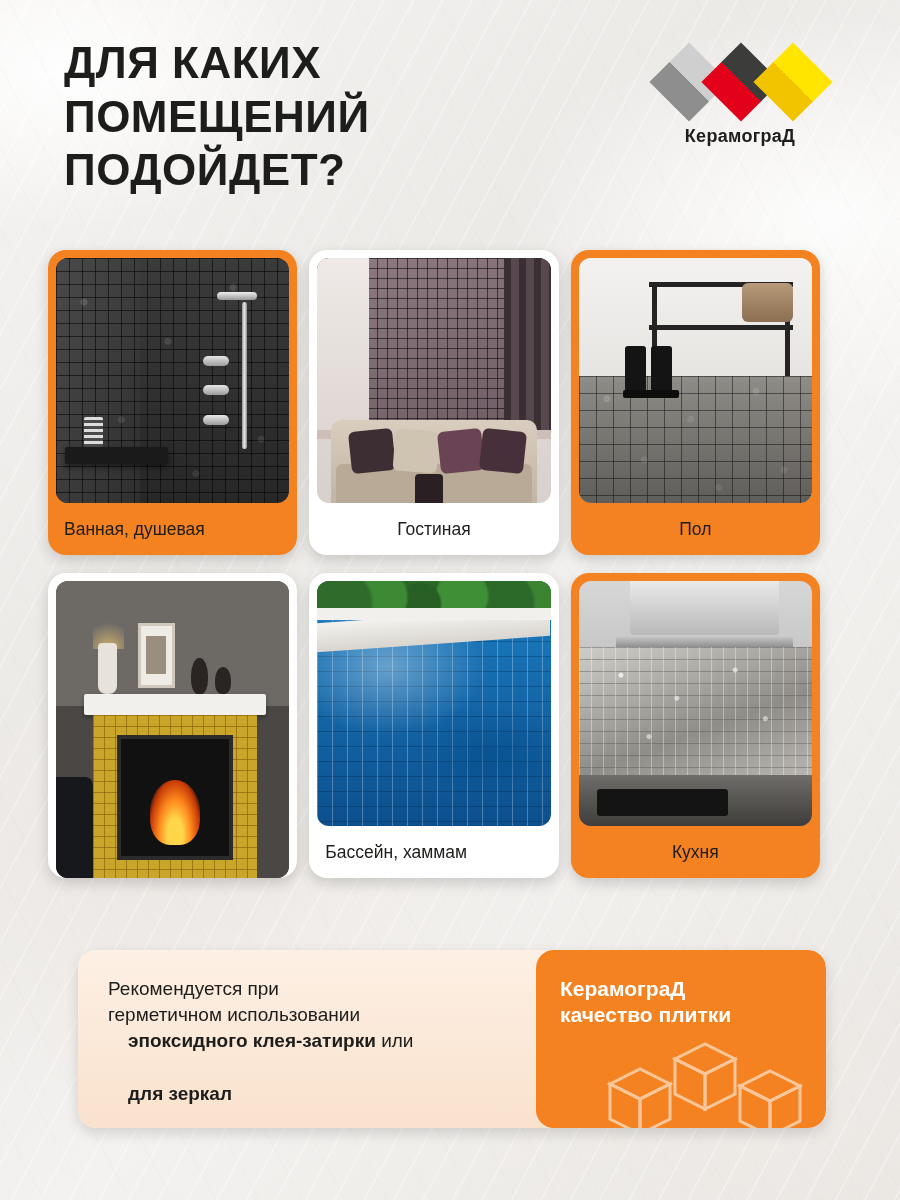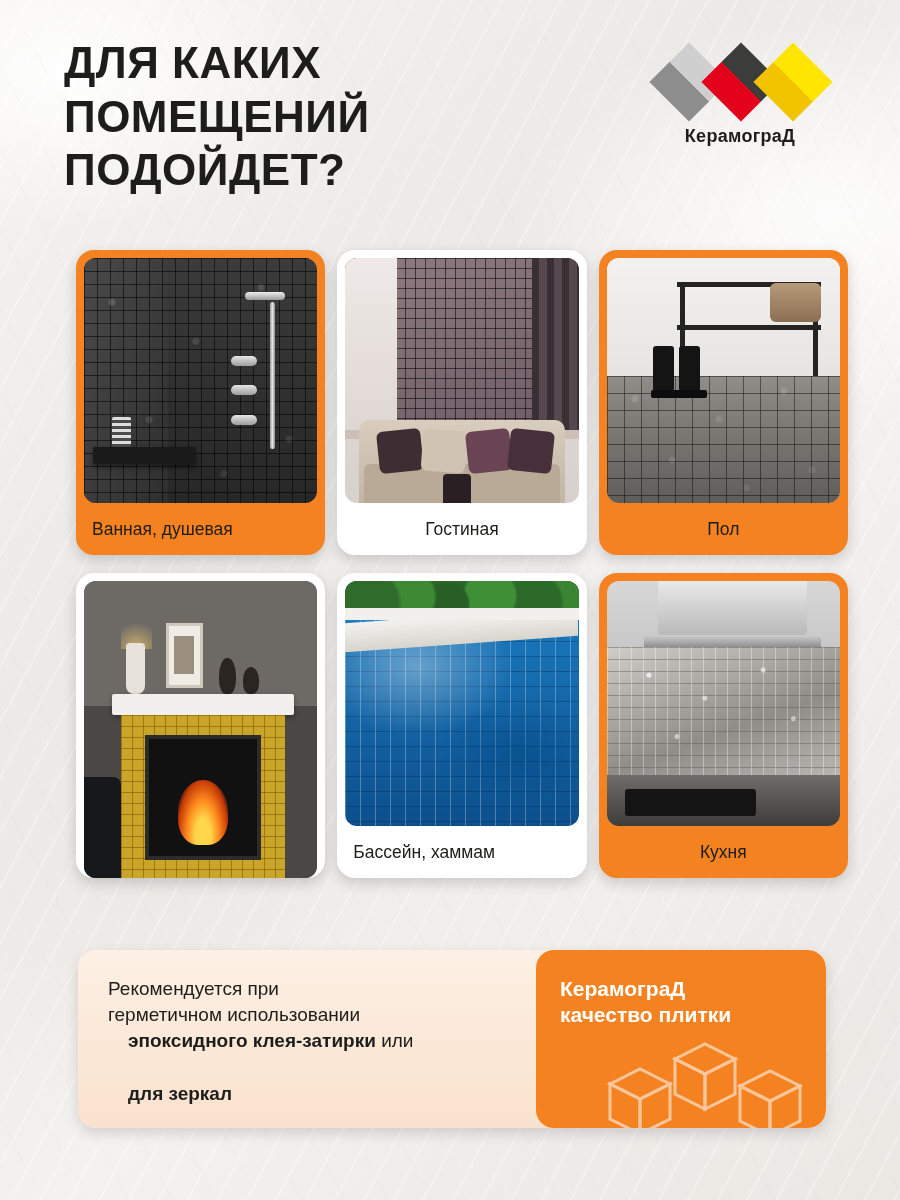--- a/index.html
+++ b/index.html
@@ -108,21 +108,21 @@
     margin-top: 4px;
     font-size: 18px;
     font-weight: bold;
     color: #1d1d1b;
     letter-spacing: .3px;
   }
 
   
   .grid {
     position: absolute;
-    left: 76px;
+    left: 48px;
     top: 250px;
     width: 772px;
   }
   .row {
     display: flex;
     gap: 12px;
     margin-bottom: 18px;
   }
   .card {
     position: relative;

